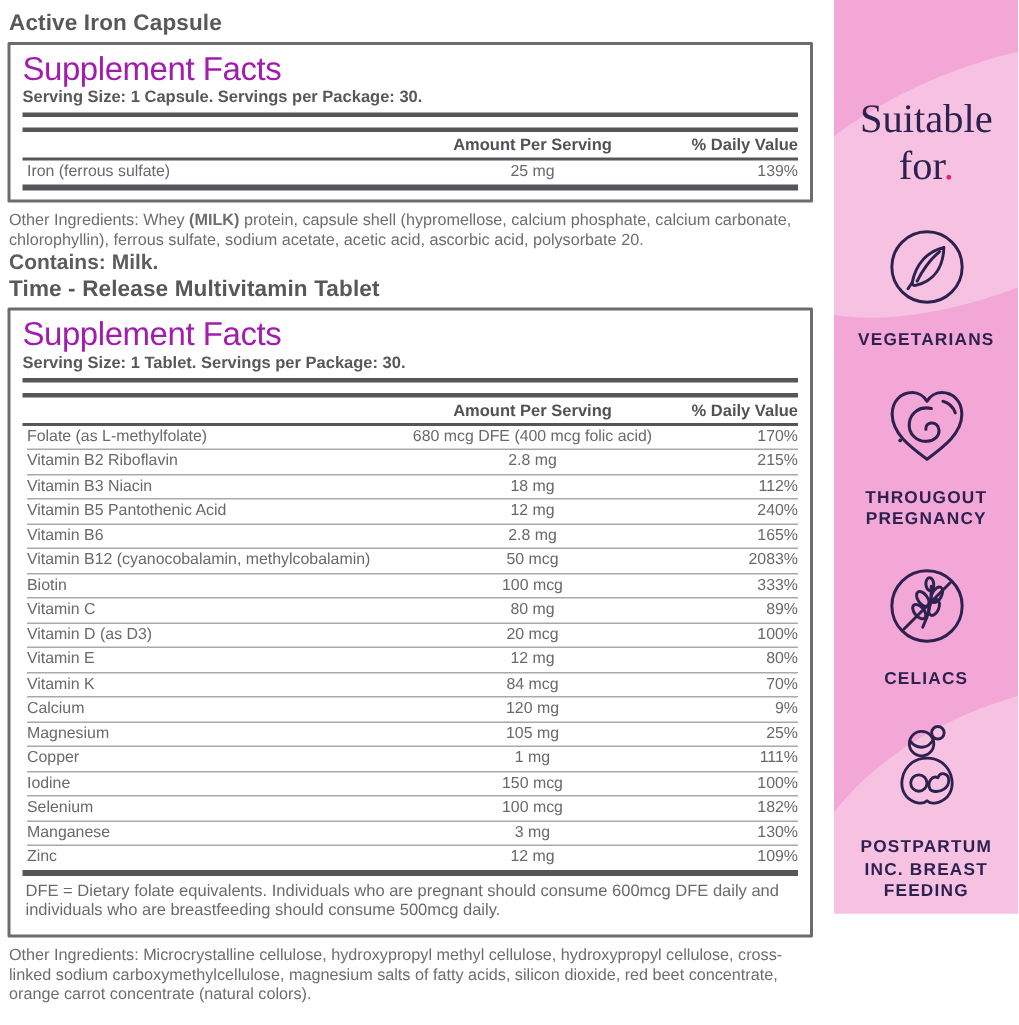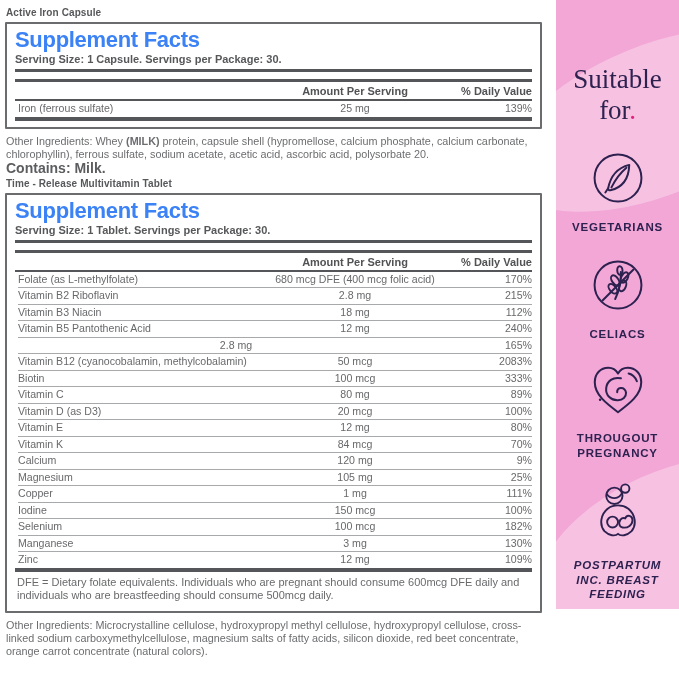--- a/index.html
+++ b/index.html
@@ -1,23 +1,23 @@
 <!DOCTYPE html>
 <html><head>
 <meta charset="utf-8">
 <style>
   html,body{margin:0;padding:0;background:#fff;}
   .page{position:relative;width:679px;height:683px;background:#ffffff;overflow:hidden;
         font-family:"Liberation Sans", sans-serif;color:#6b6c6e;}
   .left-col{position:absolute;left:5px;top:0;width:537px;}
 
-  .product-title{font-size:10px;font-weight:bold;color:#57585a;margin:7px 0 4px 1px;letter-spacing:.1px;}
+  .product-title{font-size:15px;font-weight:bold;color:#57585a;margin:7px 0 4px 1px;letter-spacing:.1px;}
 
   .sf-box{border:2px solid #6b6c6e;border-radius:1px;padding:3px 8px 4px 8px;box-sizing:border-box;background:#fff;}
-  .sf-title{font-size:22px;font-weight:bold;color:#3b82f6;letter-spacing:-.3px;line-height:25px;}
+  .sf-title{font-size:22px;font-weight:normal;color:#a21caf;letter-spacing:-.3px;line-height:25px;}
   .sf-serving{font-size:11px;font-weight:bold;color:#57585a;margin:1px 0 4px 0;}
   .bar-double{height:7px;border-top:3px solid #55565a;border-bottom:3px solid #55565a;}
   .bar-mid{height:0;border-top:2.5px solid #55565a;}
   .bar-thick{height:0;border-top:4px solid #55565a;}
 
   .trow,.thead-row{display:flex;align-items:flex-end;}
   .thead-row{padding:3px 0 2px 0;font-size:11px;font-weight:bold;color:#515254;}
   .trow{padding:2px 0;font-size:10.6px;color:#68696b;border-top:1px solid #a8a9ab;line-height:11.5px;}
   .tbody .trow:first-of-type{border-top:none;}
   .c-name{width:238px;flex:none;}
@@ -39,21 +39,21 @@
   .sidebar-inner{position:relative;z-index:2;display:flex;flex-direction:column;align-items:center;}
 
   .suitable{margin-top:64px;text-align:center;font-family:"Liberation Serif", serif;
             font-size:27px;line-height:31px;color:#2d2150;}
   .suitable .dot{color:#e4217f;}
 
   .badge{display:flex;flex-direction:column;align-items:center;}
   .badge svg{display:block;}
   .badge-label{font-size:11.5px;font-weight:bold;letter-spacing:.8px;color:#2d2150;
                text-align:center;line-height:14.5px;margin-top:12px;width:112px;}
-  .b1{margin-top:22px;} .b2{margin-top:20px;} .b3{margin-top:18px;} .b4{margin-top:20px;font-style:italic;}
+  .b1{margin-top:22px;} .b2{margin-top:20px;} .b3{margin-top:18px;} .b4{margin-top:20px;}
   .icon-stroke{fill:none;stroke:#2d2150;stroke-width:2.1;stroke-linecap:round;stroke-linejoin:round;}
 </style>
 </head>
 <body>
 
 <div class="page">
 
   <div class="left-col">
 
     <div class="product-title">Active Iron Capsule</div>
@@ -118,20 +118,21 @@
             <span class="c-dv">112%</span>
           </div>
 
           <div class="trow">
             <span class="c-name">Vitamin B5 Pantothenic Acid</span>
             <span class="c-amt">12 mg</span>
             <span class="c-dv">240%</span>
           </div>
 
           <div class="trow">
+            <span class="c-name">Vitamin B6</span>
             <span class="c-amt">2.8 mg</span>
             <span class="c-dv">165%</span>
           </div>
 
           <div class="trow">
             <span class="c-name">Vitamin B12 (cyanocobalamin, methylcobalamin)</span>
             <span class="c-amt">50 mcg</span>
             <span class="c-dv">2083%</span>
           </div>
 
@@ -227,50 +228,50 @@
       <div class="badge b1">
         <svg width="60" height="60" viewBox="0 0 64 64">
           <g class="icon-stroke">
             <circle cx="32" cy="32" r="25"></circle>
             <path d="M44,18 C32,21 24,30 21.5,43 C21.3,44.4 22.6,45.4 23.9,45.1 C37,42 43.6,32 44,18 Z"></path>
             <path d="M25,42 C29,34 35,26 41,21"></path>
             <path d="M21.5,43 L18.5,47.5"></path>
           </g>
         </svg>
         <div class="badge-label">VEGETARIANS</div>
+      </div>
+
+      <div class="badge b3">
+        <svg width="66" height="60" viewBox="0 0 68 62">
+          <g class="icon-stroke">
+            <path d="M34,55 C22,46 10,37 10,24 C10,15 16,9 24,9 C28,9 32,11.5 34,15 C36,11.5 40,9 44,9 C52,9 58,15 58,24 C58,37 46,46 34,55 Z"></path>
+            <path d="M45,15 C49,16 52,19 53.5,23"></path>
+            <path d="M37,20 C29,18 22.5,23 21.8,30 C21,37.5 27,43 34,42.6 C39,42.3 42.5,39 42.3,35 C42.1,31.7 39.6,29.7 36.8,30 C34.5,30.3 33,32 33.2,34.3"></path>
+            <circle cx="15.5" cy="42" r="1.3" fill="#2d2150" stroke="none"></circle>
+          </g>
+        </svg>
+        <div class="badge-label">THROUGOUT PREGNANCY</div>
       </div>
 
       <div class="badge b2">
         <svg width="60" height="60" viewBox="0 0 64 64">
           <g class="icon-stroke">
             <circle cx="32" cy="32" r="25"></circle>
             <path d="M29,47 C33,39 35.5,30 35,18"></path>
             <ellipse cx="29" cy="27" rx="3.4" ry="6" transform="rotate(-35 29 27)"></ellipse>
             <ellipse cx="39" cy="24" rx="3.4" ry="6" transform="rotate(28 39 24)"></ellipse>
             <ellipse cx="26.5" cy="36" rx="3.4" ry="6" transform="rotate(-40 26.5 36)"></ellipse>
             <ellipse cx="37" cy="33" rx="3.4" ry="6" transform="rotate(22 37 33)"></ellipse>
             <ellipse cx="34" cy="16.5" rx="2.8" ry="4.6" transform="rotate(-4 34 16.5)"></ellipse>
             <line x1="15.5" y1="48.5" x2="48.5" y2="15.5"></line>
           </g>
         </svg>
         <div class="badge-label">CELIACS</div>
       </div>
 
-      <div class="badge b3">
-        <svg width="66" height="60" viewBox="0 0 68 62">
-          <g class="icon-stroke">
-            <path d="M34,55 C22,46 10,37 10,24 C10,15 16,9 24,9 C28,9 32,11.5 34,15 C36,11.5 40,9 44,9 C52,9 58,15 58,24 C58,37 46,46 34,55 Z"></path>
-            <path d="M45,15 C49,16 52,19 53.5,23"></path>
-            <path d="M37,20 C29,18 22.5,23 21.8,30 C21,37.5 27,43 34,42.6 C39,42.3 42.5,39 42.3,35 C42.1,31.7 39.6,29.7 36.8,30 C34.5,30.3 33,32 33.2,34.3"></path>
-            <circle cx="15.5" cy="42" r="1.3" fill="#2d2150" stroke="none"></circle>
-          </g>
-        </svg>
-        <div class="badge-label">THROUGOUT PREGNANCY</div>
-      </div>
-
       <div class="badge b4">
         <svg width="58" height="66" viewBox="0 0 64 70">
           <g class="icon-stroke">
             <circle cx="28" cy="16" r="9"></circle>
             <circle cx="40" cy="8" r="4.6"></circle>
             <path d="M19.5,14 C24,20 33,21 37,12"></path>
             <path d="M21,30 C13,36 11,48 17,55 C22,60 29,61 32,58 C35,61 42,60 47,55 C53,48 51,36 43,30 C37,25.5 27,25.5 21,30 Z"></path>
             <circle cx="26" cy="45" r="6"></circle>
             <path d="M34,49 C32,44 36,39 40,41 C42,36 48,38 48,43 C48,48 43,52 37,51 C35.5,50.8 34.4,50 34,49 Z"></path>
           </g>

